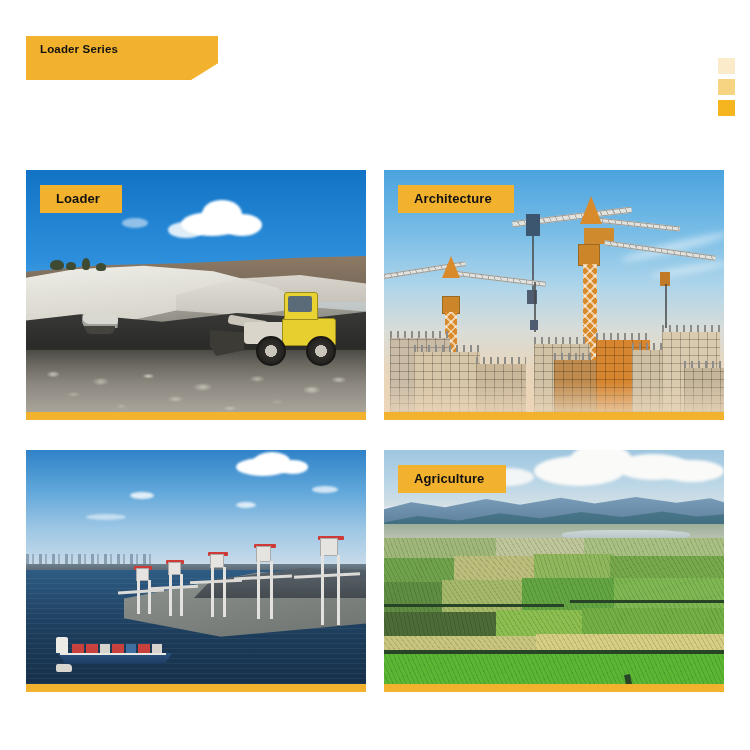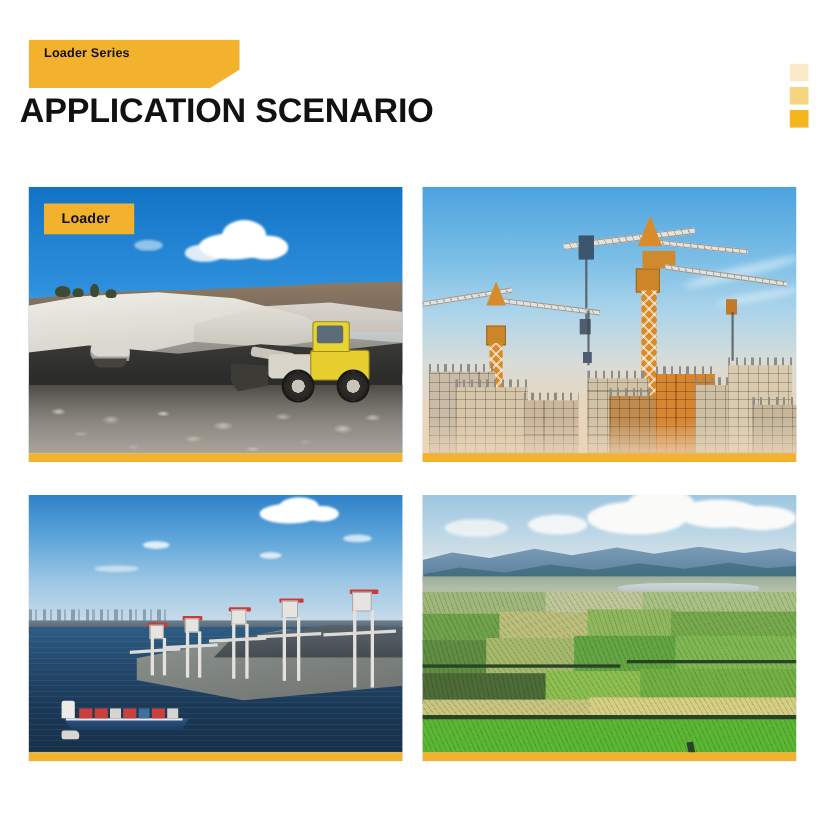--- a/index.html
+++ b/index.html
@@ -393,21 +393,20 @@
 </style>
 </head>
 <body>
 
 <div id="page">
 
   <div class="brand-badge">
     <div class="brand-line">Loader Series</div>
   </div>
 
-  <div class="page-title">APPLICATION SCENARIO</div>
 
   <div class="deco-squares">
     <div class="deco-sq s1"></div>
     <div class="deco-sq s2"></div>
     <div class="deco-sq s3"></div>
   </div>
 
   <div class="cards">
 
     <div class="card">
@@ -492,20 +491,21 @@
             <div class="bld" style="left:150px;width:56px;height:68px;background-color:#D2C2A5;"></div>
             <div class="bld" style="left:170px;width:48px;height:52px;background-color:#C08B4E;"></div>
             <div class="bld" style="left:212px;width:54px;height:72px;background-color:#D7852F;"></div>
             <div class="bld" style="left:248px;width:46px;height:62px;background-color:#CFC0A3;"></div>
             <div class="bld" style="left:278px;width:58px;height:80px;background-color:#DACBAE;"></div>
             <div class="bld" style="left:300px;width:44px;height:44px;background-color:#C6B79C;"></div>
           </div>
           <div class="ar-haze"></div>
         </div>
       </div>
+      <div class="card-label">Architecture</div>
       <div class="card-bar"></div>
     </div>
 
     <div class="card">
       <div class="card-media">
         <div class="scene">
           <div class="pt-sky"></div>
           <div class="pt-cloud pt-k7"></div>
           <div class="pt-cloud pt-k4"></div>
           <div class="pt-cloud pt-k5"></div>
@@ -606,17 +606,18 @@
             <div class="fld" style="left:0;top:116px;width:340px;height:40px;background-color:#5BB634;--ang:66deg;"></div>
 
             <div class="hedge" style="left:0;top:112px;width:340px;height:4px;"></div>
             <div class="hedge" style="left:246px;top:136px;width:6px;height:58px;transform:rotate(-12deg);"></div>
             <div class="hedge" style="left:0;top:66px;width:180px;height:3px;"></div>
             <div class="hedge" style="left:186px;top:62px;width:154px;height:3px;"></div>
 
           </div>
         </div>
       </div>
+      <div class="card-label">Agriculture</div>
       <div class="card-bar"></div>
     </div>
 
   </div>
 </div>
 
 </body></html>

